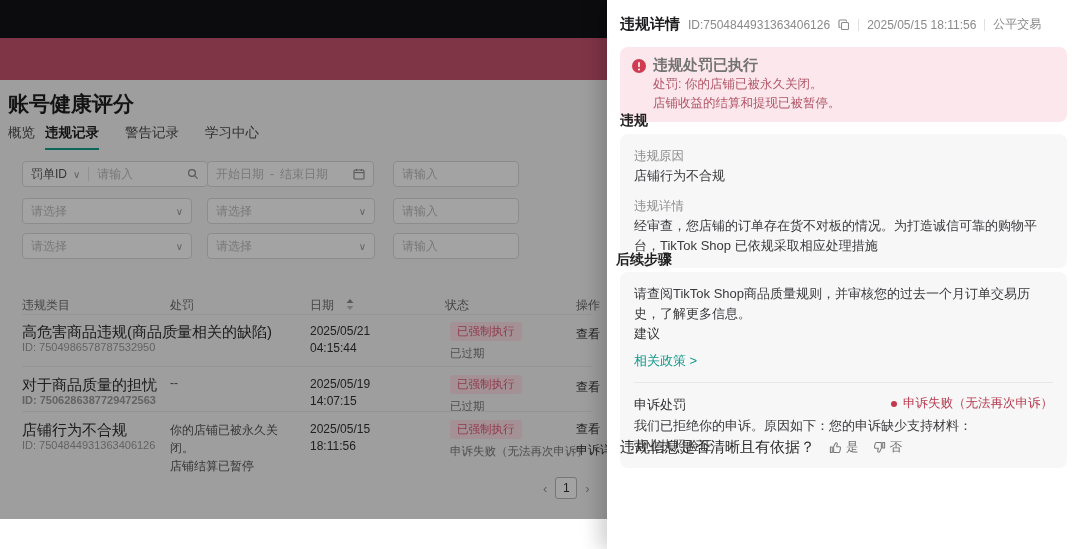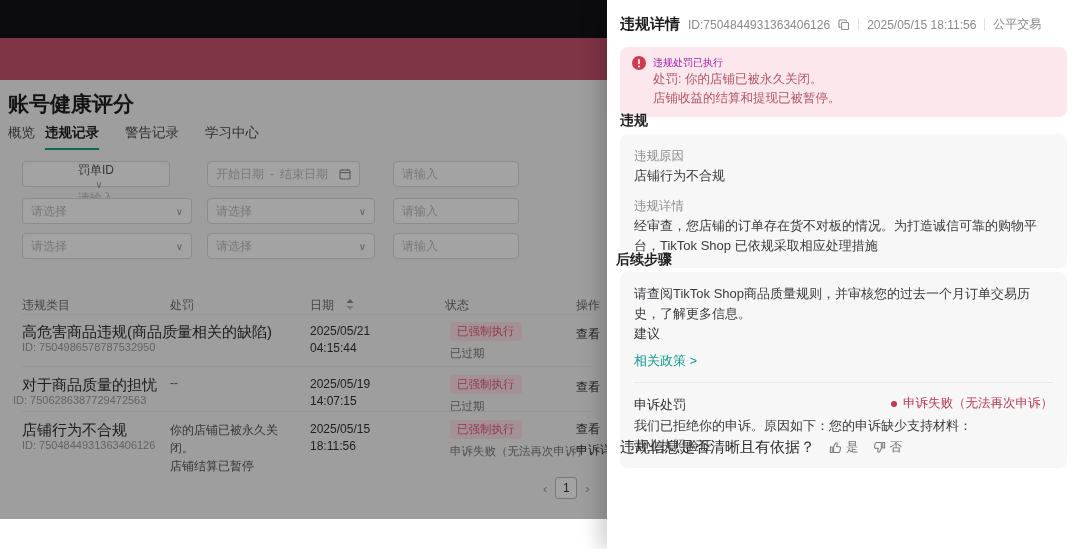--- a/index.html
+++ b/index.html
@@ -42,21 +42,21 @@
   #panel{left:607px;top:0;width:473px;height:549px;background:#fff;
          box-shadow:-8px 0 18px rgba(0,0,0,0.18);}
   #panel-header{left:13px;top:15px;width:430px;display:flex;align-items:center;gap:8px;}
   #panel-title{font-size:15px;font-weight:bold;color:#1d1d1f;}
   .meta{font-size:12px;color:#8a8a8a;}
   .vsep{width:1px;height:12px;background:#e0e0e0;}
 
   #alert{left:13px;top:47px;width:447px;background:#fbe7ec;border-radius:8px;
          padding:9px 12px;box-sizing:border-box;}
   #alert-title-row{display:flex;align-items:center;gap:7px;}
-  #alert-title{font-size:10px;font-weight:normal;color:#a21caf;}
+  #alert-title{font-size:15px;font-weight:bold;color:#737373;}
   .alert-line{font-size:12.5px;color:#b25668;line-height:1.5;margin-left:21px;}
 
   .sec-h{font-size:14px;font-weight:bold;color:#1f1f1f;}
   .card{left:13px;width:447px;background:#f7f7f8;border-radius:8px;
         padding:12px 14px;box-sizing:border-box;}
   .lbl{font-size:12.5px;color:#8f8f8f;line-height:1.6;}
   .val{font-size:13px;color:#3a3a3c;line-height:1.55;}
   .link{font-size:13px;color:#10998a;cursor:pointer;}
   .card-div{height:1px;background:#e8e8e8;margin:12px 0;}
   #appeal-row{display:flex;justify-content:space-between;align-items:flex-start;}
@@ -77,31 +77,31 @@
   <div id="topbar" class="abs"></div>
   <div id="banner" class="abs"></div>
 
   <div id="page-title" class="abs">账号健康评分</div>
 
   <div class="tab abs" style="left:8px;">概览</div>
   <div class="tab active abs" style="left:45px;">违规记录</div>
   <div class="tab abs" style="left:125px;">警告记录</div>
   <div class="tab abs" style="left:205px;">学习中心</div>
 
-  <div class="fbox abs" style="left:22px;top:161px;width:148px;flex-direction:column;">
+  <div class="fbox abs" style="left:22px;top:161px;width:186px;">
     <span class="dark">罚单ID</span>
     <span class="caret">∨</span>
     <span class="divv"></span>
     <span class="grow">请输入</span>
     <svg width="12" height="12" viewBox="0 0 12 12">
       <circle cx="5" cy="5" r="3.4" fill="none" stroke="#8b8b8b" stroke-width="1.2"></circle>
       <line x1="7.6" y1="7.6" x2="10.6" y2="10.6" stroke="#8b8b8b" stroke-width="1.2"></line>
     </svg>
   </div>
-  <div class="fbox abs" style="left:207px;top:161px;width:153px;">
+  <div class="fbox abs" style="left:207px;top:161px;width:167px;">
     <span>开始日期</span>
     <span style="margin:0 6px;">-</span>
     <span class="grow">结束日期</span>
     <svg width="12" height="12" viewBox="0 0 12 12">
       <rect x="1" y="2" width="10" height="9" rx="1" fill="none" stroke="#8b8b8b" stroke-width="1.1"></rect>
       <line x1="1" y1="4.6" x2="11" y2="4.6" stroke="#8b8b8b" stroke-width="1.1"></line>
       <line x1="3.6" y1="1" x2="3.6" y2="3" stroke="#8b8b8b" stroke-width="1.1"></line>
       <line x1="8.4" y1="1" x2="8.4" y2="3" stroke="#8b8b8b" stroke-width="1.1"></line>
     </svg>
   </div>
@@ -157,21 +157,21 @@
     <div class="abs" style="left:450px;top:321px;">
       <span class="badge">已强制执行</span>
       <div class="ssub">已过期</div>
     </div>
     <div class="act abs" style="left:576px;top:326px;">查看</div>
   </div>
   <div class="tdiv abs" style="top:366px;"></div>
 
   <div>
     <div class="cat abs" style="left:22px;top:376px;width:260px;">对于商品质量的担忧</div>
-    <div class="rid abs" style="left:13px;top:394px;">ID: 7506286387729472563</div>
+    <div class="rid abs" style="left:22px;top:394px;font-weight:bold;">ID: 7506286387729472563</div>
     <div class="pen abs" style="left:170px;top:376px;">--</div>
     <div class="dt abs" style="left:310px;top:376px;width:80px;">
       <div>2025/05/19</div>
         <div>14:07:15</div>
     </div>
     <div class="abs" style="left:450px;top:374px;">
       <span class="badge">已强制执行</span>
       <div class="ssub">已过期</div>
     </div>
     <div class="act abs" style="left:576px;top:379px;">查看</div>

